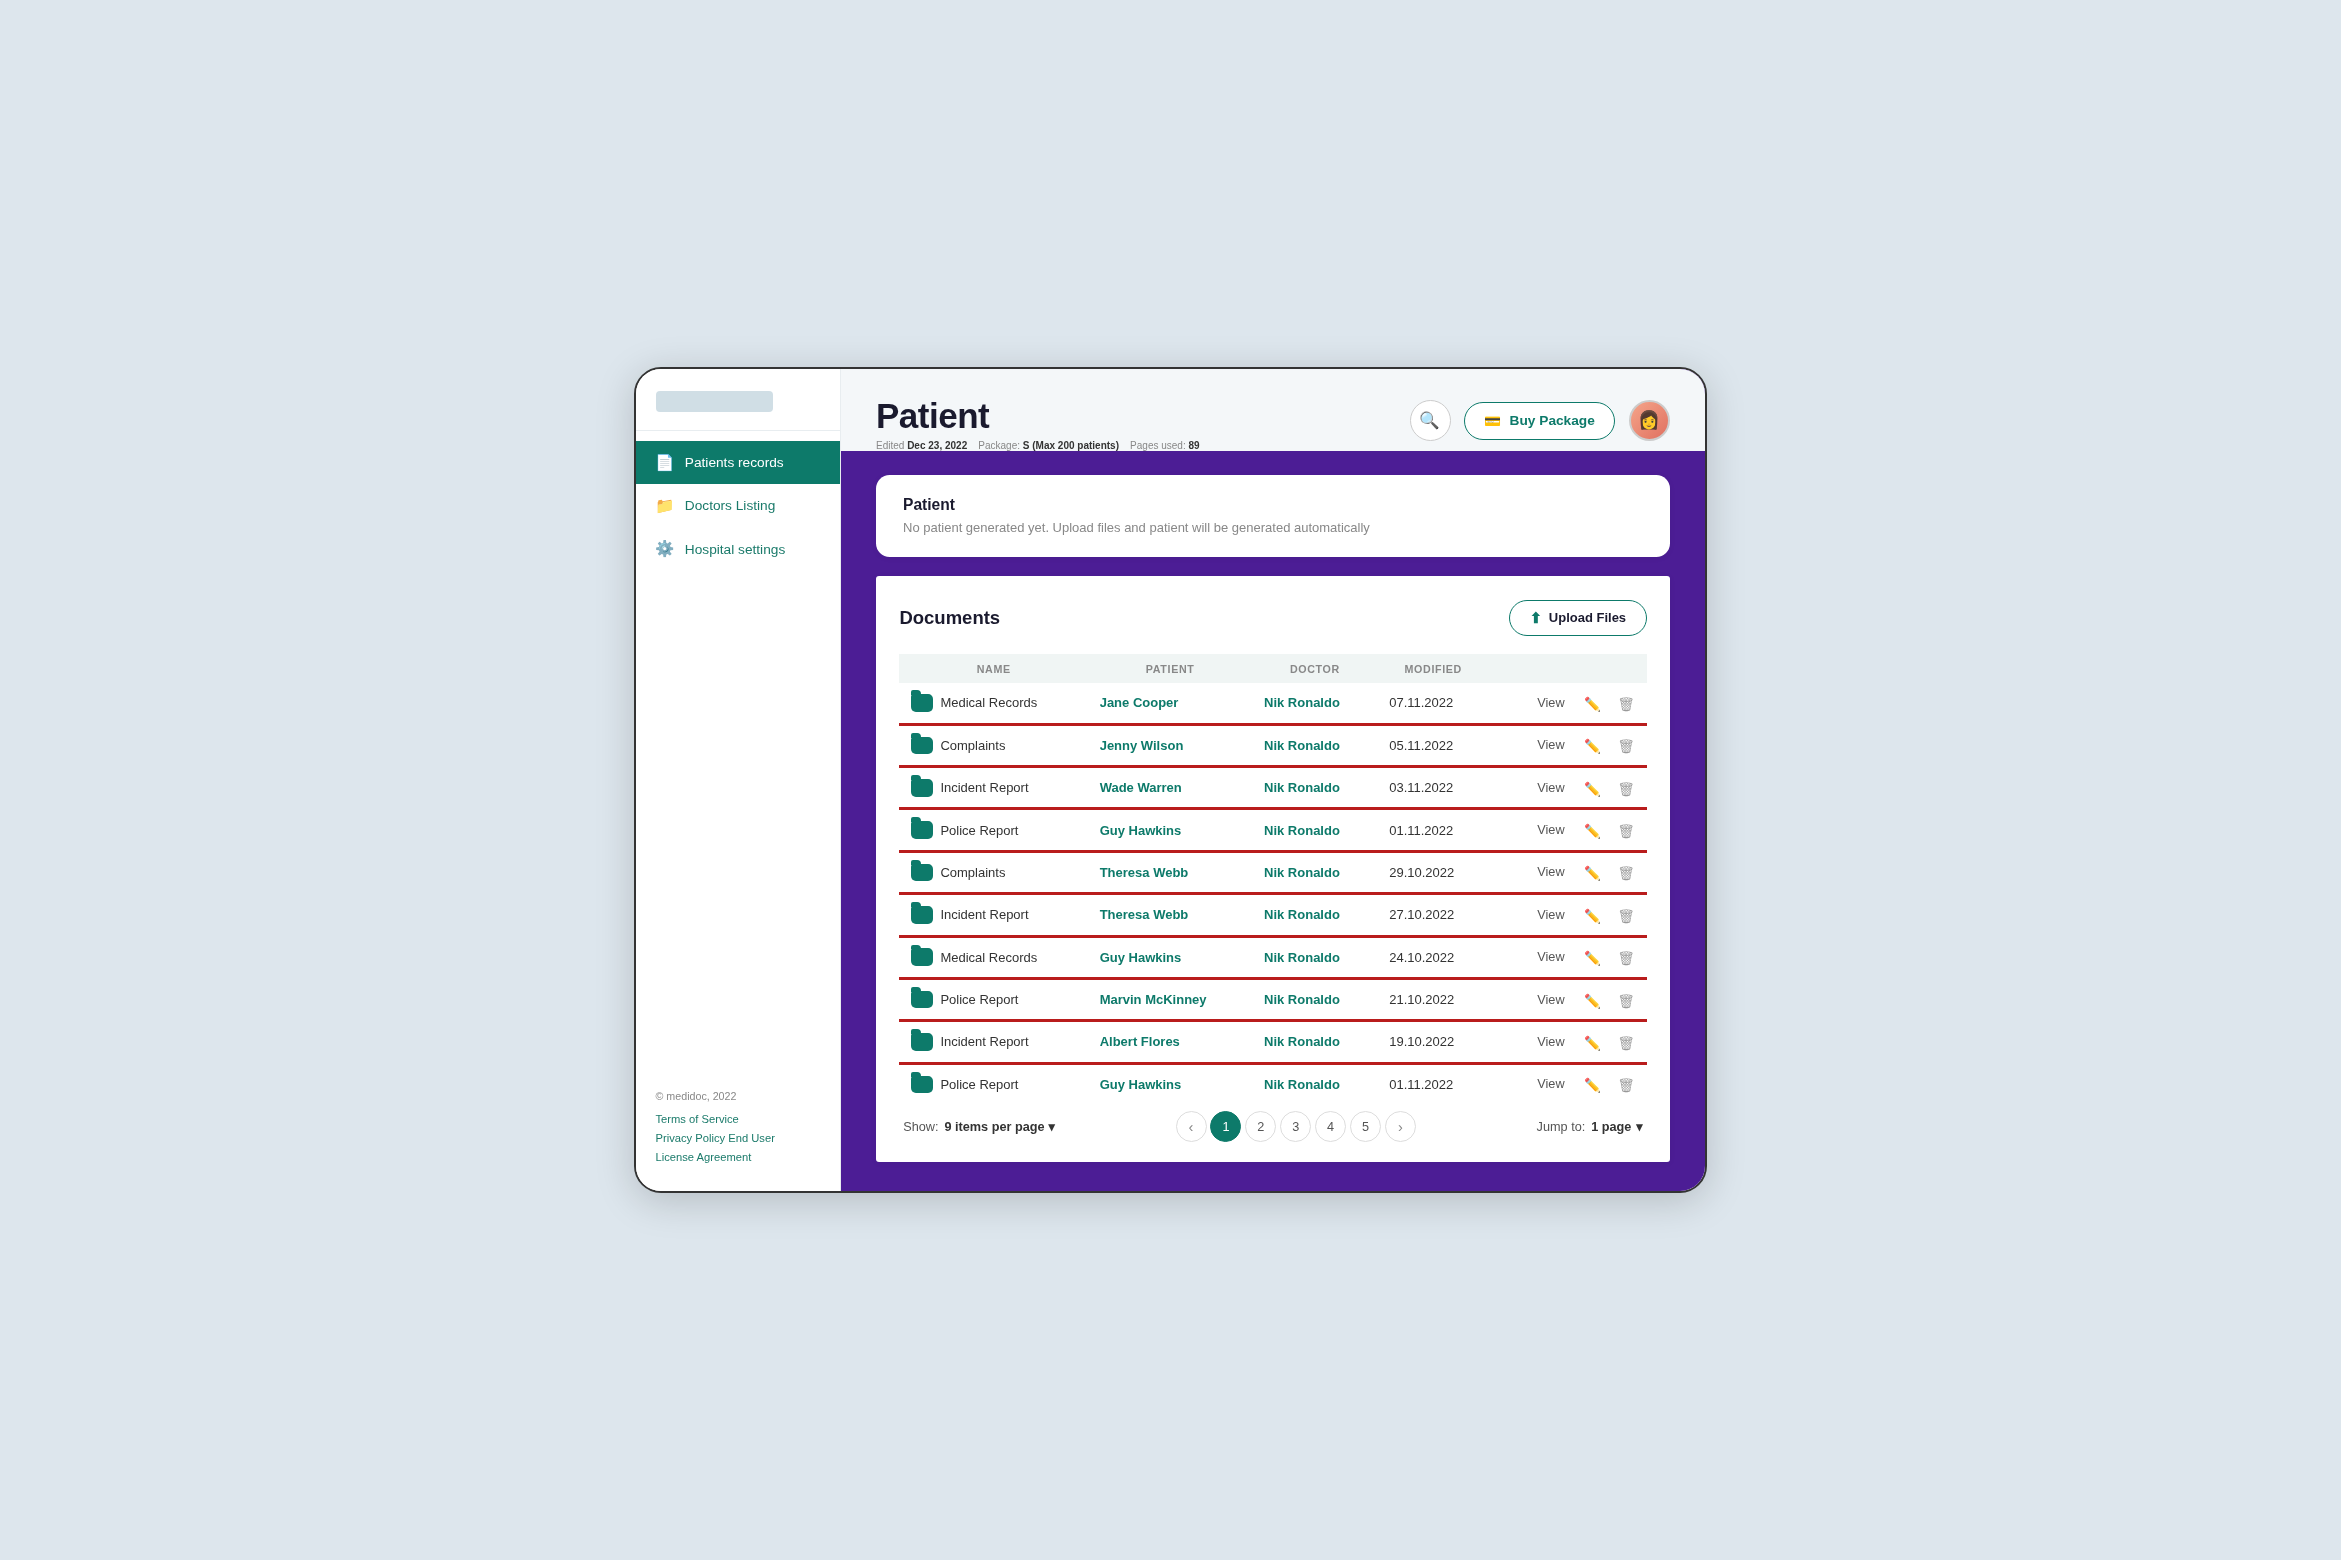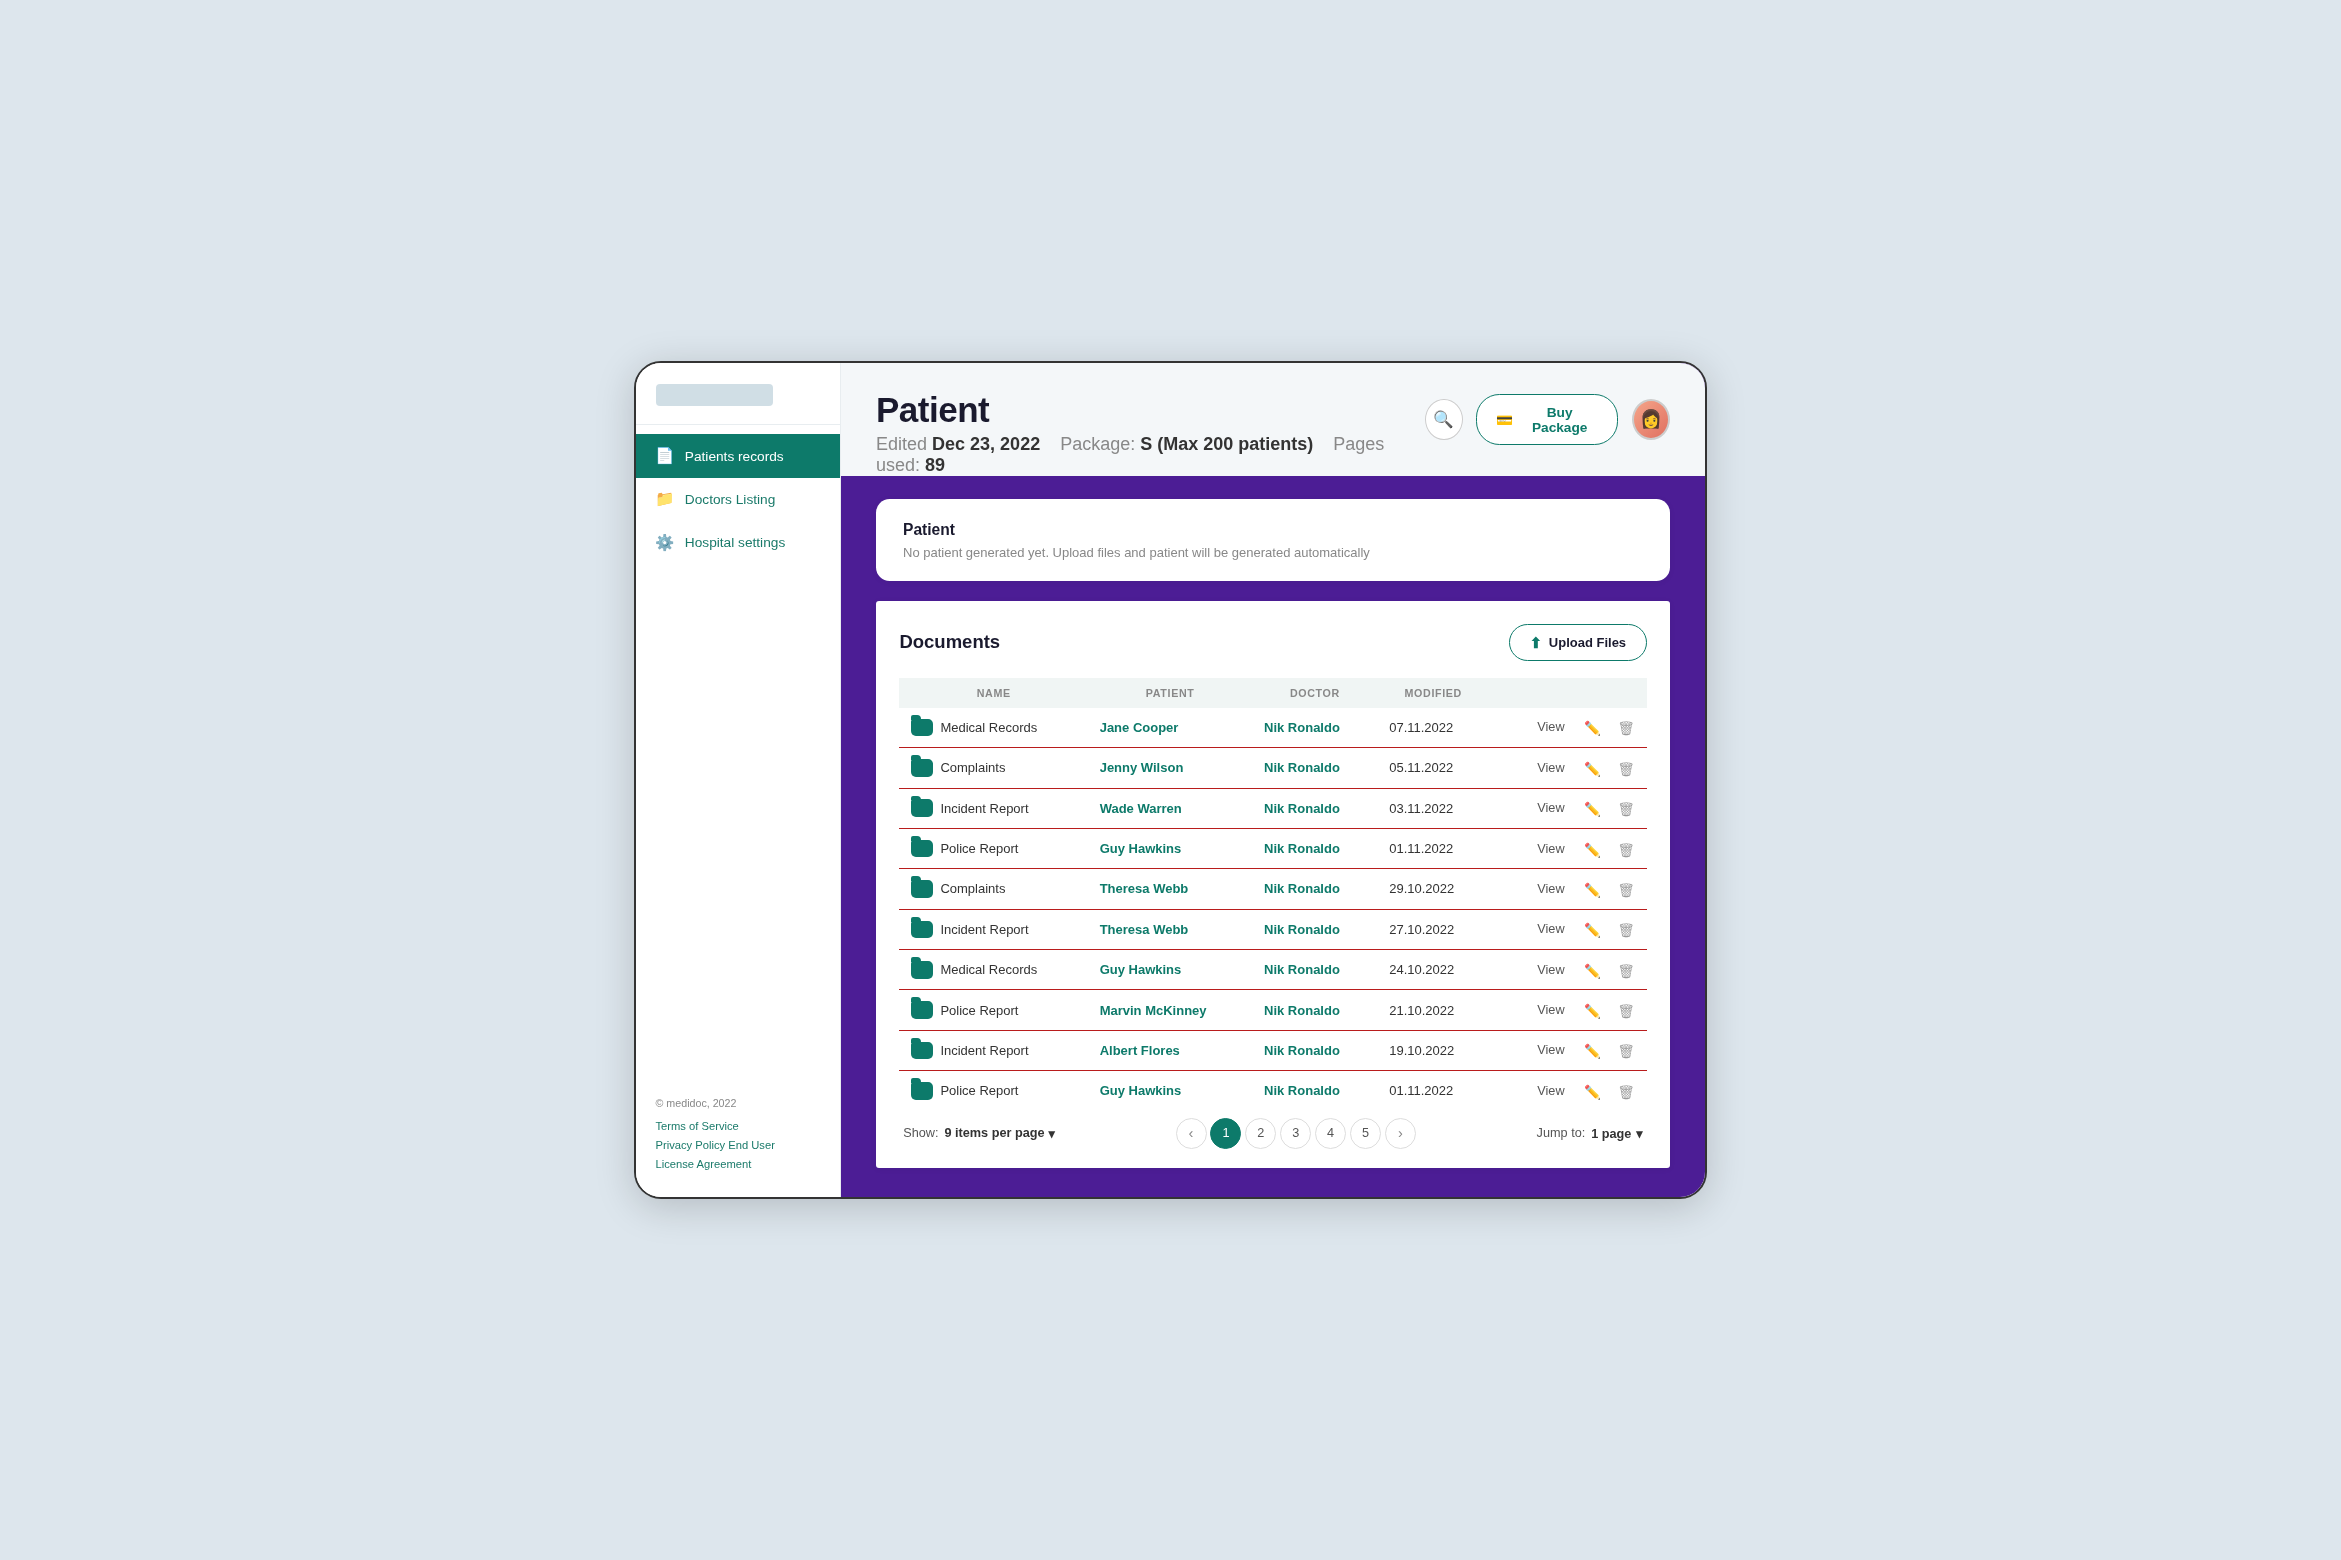--- a/index.html
+++ b/index.html
@@ -100,21 +100,21 @@
       justify-content: space-between;
     }
     .header-left {}
     .page-title {
       font-size: 35px;
       font-weight: 700;
       color: #1a1a2e;
       letter-spacing: -0.5px;
     }
     .page-meta {
-      font-size: 18px;
+      font-size: 10px;
       color: #888;
       margin-top: 3.9px;
     }
     .page-meta strong { color: #333; font-weight: 700; }
     .header-right {
       display: flex;
       align-items: center;
       gap: 13.7px;
       padding-top: 3.9px;
     }
@@ -223,21 +223,21 @@
       color: #888;
       text-align: center;
       padding: 8.8px 11.7px;
       letter-spacing: 0.06em;
       text-transform: uppercase;
     }
     .doc-table td {
       font-size: 13px;
       color: #333;
       padding: 10.7px 11.7px;
-      border-bottom: 1px solid #b91c1c;
+      border-bottom: 3px solid #b91c1c;
       vertical-align: middle;
     }
     .doc-table tbody tr:last-child td { border-bottom: none; }
     .folder-icon {
       display: inline-block;
       width: 21.5px;
       height: 17.6px;
       background: #0d7a6a;
       border-radius: 2.9px 4.9px 4.9px 4.9px;
       position: relative;

